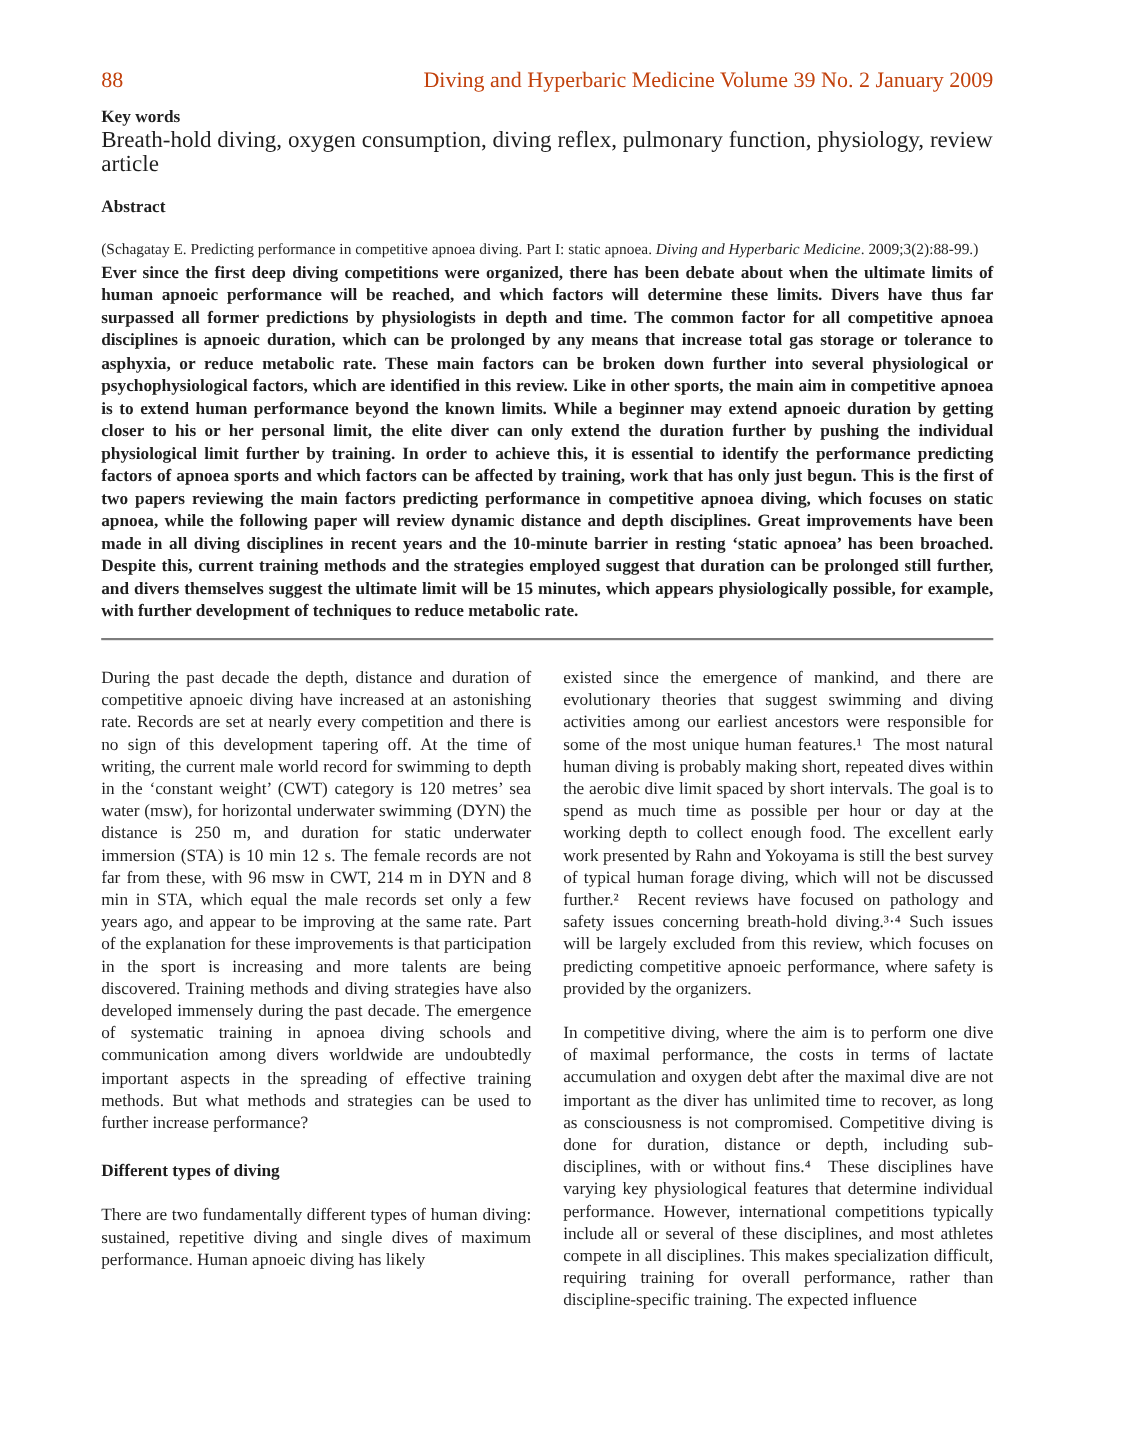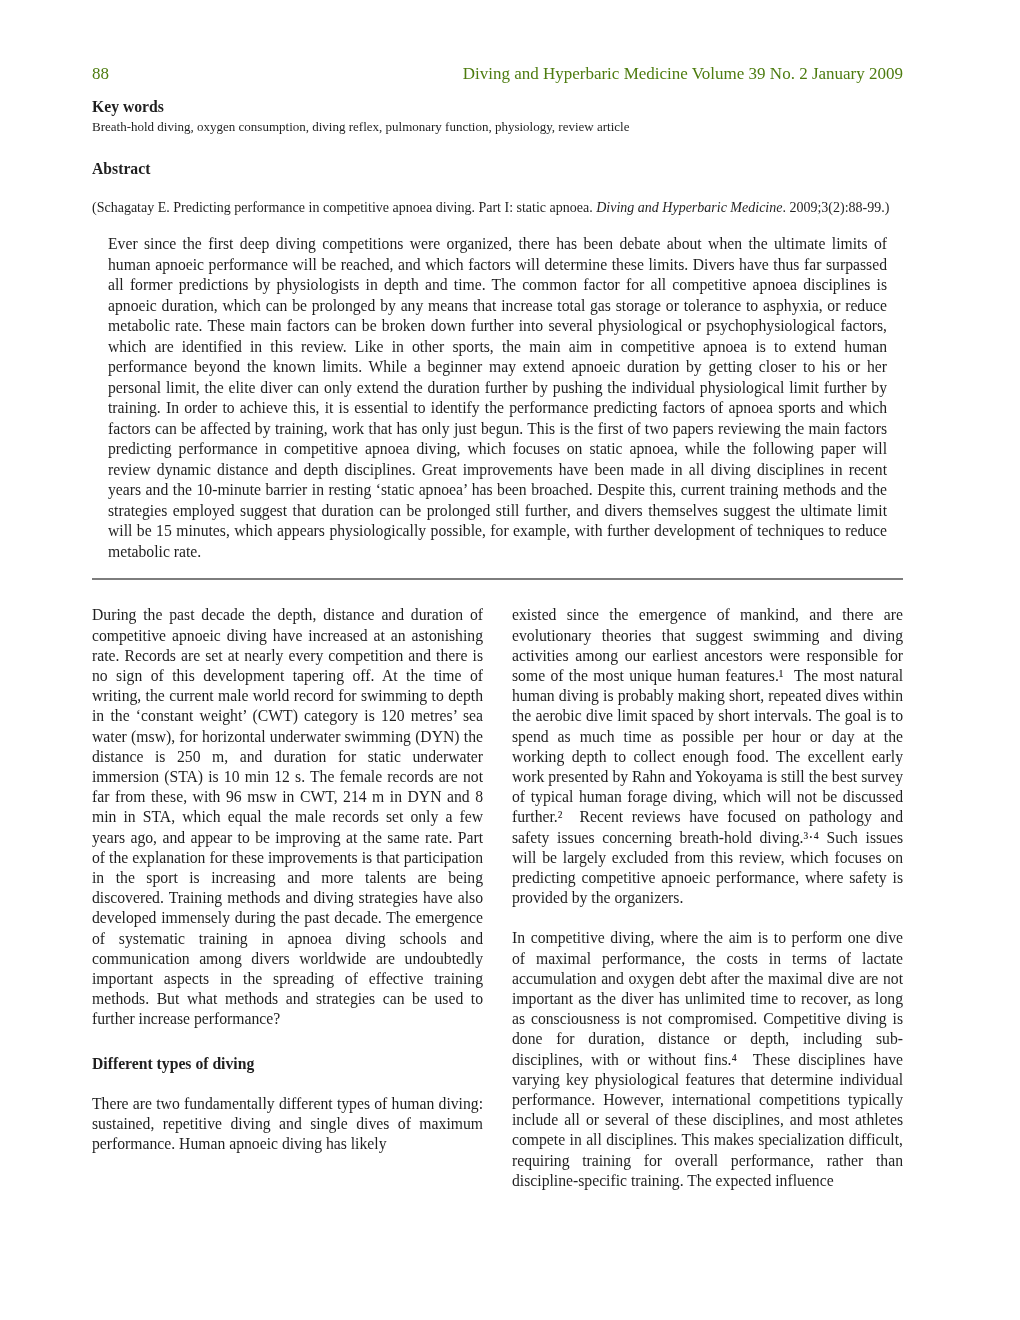--- a/index.html
+++ b/index.html
@@ -15,23 +15,23 @@
     background: #ffffff;
     padding: 64px 117px 0 92px;
     font-family: "Liberation Serif", serif;
     color: #1f1f1f;
     overflow: hidden;
   }
   .page-header {
     display: flex;
     justify-content: space-between;
     align-items: baseline;
-    font-size: 17px;
+    font-size: 20px;
     line-height: 19px;
-    color: #4d7c0f;
+    color: #c2410c;
   }
   .article-title {
     font-family: "Liberation Sans", sans-serif;
     font-weight: 400;
     font-size: 26.5px;
     line-height: 37px;
     color: #2e2e2e;
     margin: 53px 0 0 0;
   }
   .author {
@@ -45,35 +45,36 @@
   .sec-heading {
     font-weight: bold;
     font-size: 15.7px;
     line-height: 20.2px;
     margin: 0;
     color: #1f1f1f;
   }
   .kw-heading { margin-top: 14px; }
   .kw-text {
     margin: 0;
-    font-size: 13px;
+    font-size: 21px;
     line-height: 20.5px;
   }
   .abs-heading { margin-top: 21px; }
   .citation {
     margin: 19px 0 0 0;
     font-size: 14px;
     line-height: 20.5px;
     text-align: justify;
   }
   .abstract-body {
-    margin: 16px;
+    margin: 0;
     font-size: 15.7px;
     line-height: 20.5px;
     text-align: justify;
+    font-weight: bold;
   }
   .rule {
     border: none;
     border-top: 2px solid #7d7d7d;
     margin: 13px 0 0 0;
   }
   .columns {
     display: flex;
     gap: 29px;
     margin-top: 25px;

